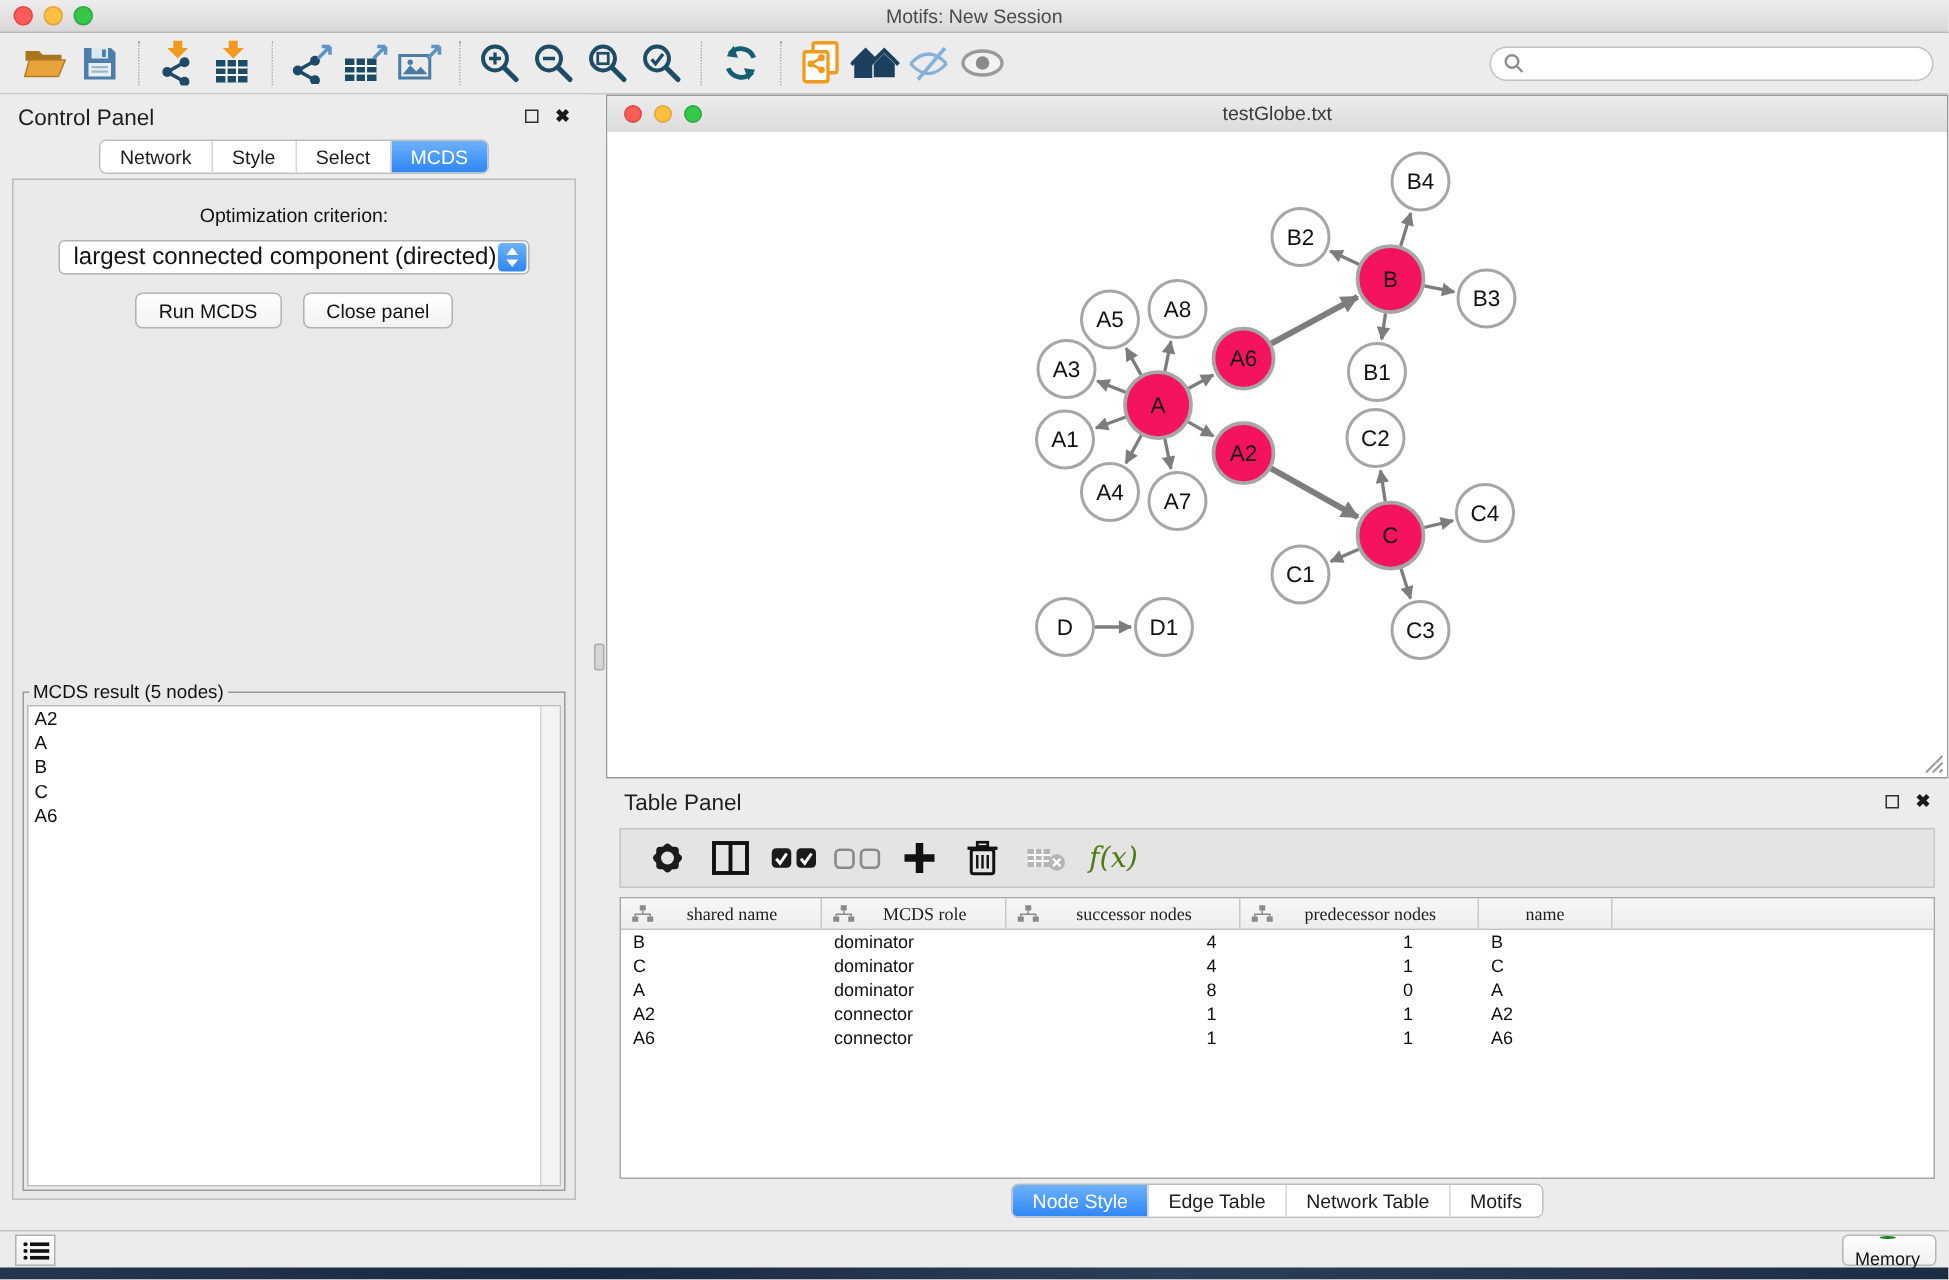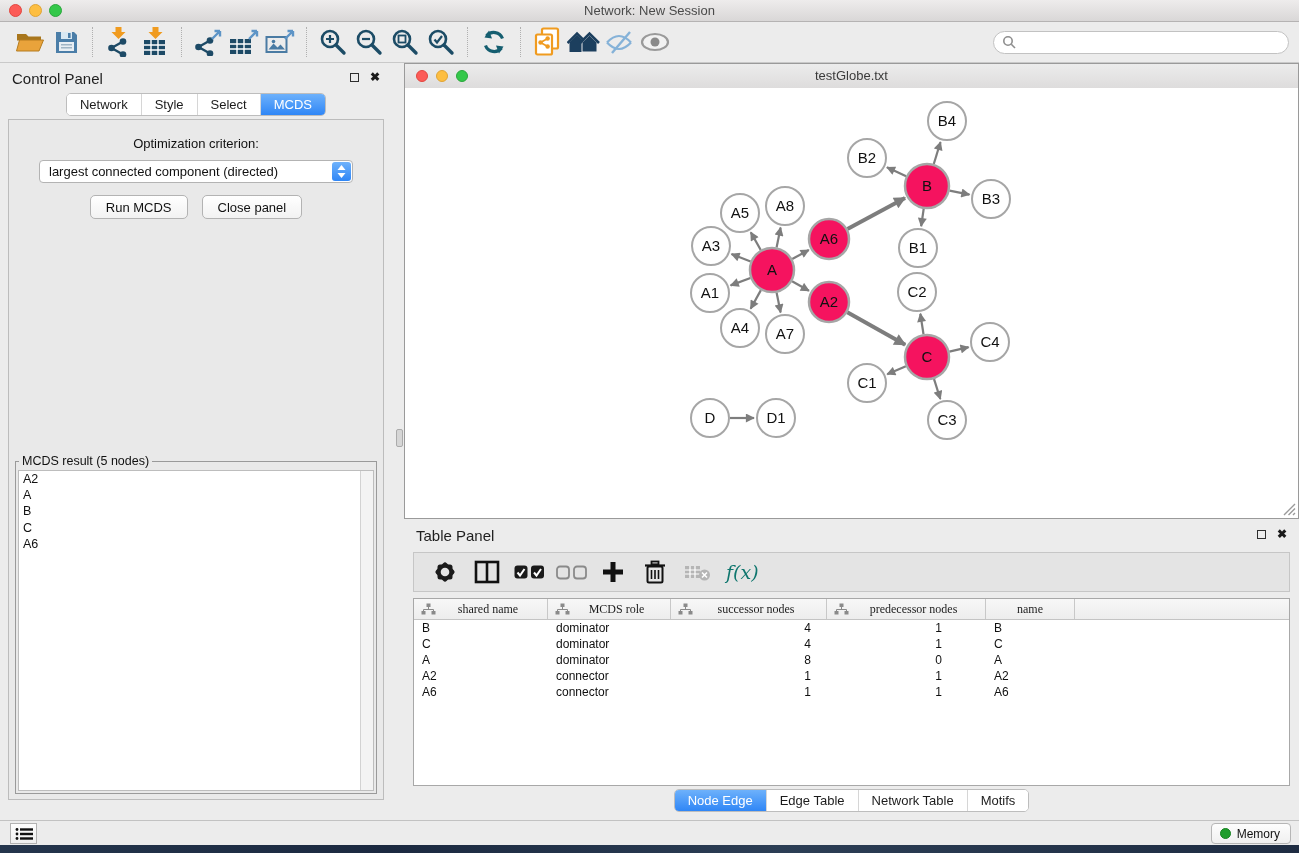--- a/index.html
+++ b/index.html
@@ -35,21 +35,21 @@
   .control-panel { position:absolute; left:0; top:63px; width:392px; height:757px; background:#ececec; }
   .control-tabs-wrap { position:absolute; left:0; top:30px; width:100%; display:flex; justify-content:center; }
   .seg-control { display:inline-flex; border:1px solid #bdbdbd; border-radius:5px; overflow:hidden; background:#fff; }
   .seg { padding:3px 13px; font-size:13px; color:#1c1c1c; border-left:1px solid #d6d6d6; background:#fff; cursor:default; }
   .seg:first-child { border-left:none; }
   .seg.active { background:linear-gradient(#6db1fb,#2f86f6); color:#fff; }
   .control-content { position:absolute; left:8px; top:56px; width:376px; height:681px;
     background:#e9e9e9; border:1px solid #bcbcbc; }
   .opt-label { text-align:center; margin-top:16px; font-size:13px; color:#111; }
   .dropdown { margin:9px auto 0 auto; width:314px; height:23px; background:#fff; border:1px solid #b3b3b3;
-    border-radius:4px; position:relative; display:flex; align-items:center; padding-left:9px; font-size:13px; color:#111; }
+    border-radius:4px; position:relative; display:flex; align-items:center; padding-left:9px; font-size:16px; color:#111; }
   .dd-stepper { position:absolute; right:1px; top:1px; width:19px; height:19px; border-radius:3px;
     background:linear-gradient(#6fb2fb,#2f86f6); display:flex; flex-direction:column; align-items:center; justify-content:center; gap:1px; }
   .dd-stepper svg { display:block; }
   .btn-row { display:flex; justify-content:center; gap:14px; margin-top:12px; }
   .mac-btn { height:24px; padding:0 15px; background:linear-gradient(#ffffff,#f2f2f2); border:1px solid #b3b3b3;
     border-radius:5px; font-size:13px; color:#111; display:flex; align-items:center; cursor:default; }
   fieldset.result-box { position:absolute; left:6px; right:6px; bottom:5px; height:340px;
     border:1px solid #9a9a9a; padding:2px; }
   fieldset.result-box legend { font-size:12.5px; color:#111; padding:0 3px; margin-left:1px; }
   .result-list { position:relative; width:100%; height:100%; background:#fff; border:1px solid #bdbdbd; overflow:hidden; }
@@ -68,52 +68,52 @@
   .net-lights { position:absolute; left:11px; top:6px; display:flex; gap:8px; }
   .net-lights .tl { width:12px; height:12px; }
   .net-canvas { position:absolute; left:0; top:24px; width:893px; height:430px; background:#fff; }
   .resize-grip { position:absolute; right:2px; bottom:2px; }
 
   
   .table-panel { position:absolute; left:404px; top:520px; width:895px; height:300px; background:#ececec; }
   .tp-toolbar { position:absolute; left:9px; right:9px; top:32px; height:40px; background:#e4e4e4;
     border:1px solid #c6c6c6; display:flex; align-items:center; padding-left:14px; gap:8px; }
   .tp-btn { display:flex; align-items:center; justify-content:center; width:34px; height:32px; }
-  .fx-label { font-family:"DejaVu Serif",serif; font-style:italic; font-size:19px; color:#0f766e; margin-left:4px; }
+  .fx-label { font-family:"DejaVu Serif",serif; font-style:italic; font-size:19px; color:#4d7c0f; margin-left:4px; }
   .data-table { position:absolute; left:9px; right:9px; top:78px; height:188px; background:#fff; border:1px solid #a8a8a8; overflow:hidden; }
   .thead { display:flex; height:21px; background:linear-gradient(#f7f7f7,#ededed); border-bottom:1px solid #c4c4c4;font-family:Liberation Serif, serif; }
   .th { display:flex; align-items:center; border-right:1px solid #c8c8c8; font-size:12px; color:#1d1d1d; padding-left:7px; }
   .th .th-label { flex:1; text-align:center; padding-right:7px; }
   .trow { display:flex; height:16px; font-size:12px; color:#101010; align-items:center; }
   .td { overflow:hidden; white-space:nowrap; }
   .tp-tabs-wrap { position:absolute; left:0; right:0; top:269px; display:flex; justify-content:center; }
 
   
   .status-bar { position:absolute; left:0; top:820px; width:1299px; height:25px; background:#ececec; border-top:1px solid #c2c2c2; }
   .listbox-btn { position:absolute; left:10px; top:2px; width:27px; height:21px; background:linear-gradient(#fdfdfd,#efefef);
     border:1px solid #b2b2b2; display:flex; align-items:center; justify-content:center; }
   .memory-btn { position:absolute; right:8px; top:2px; height:21px; padding:0 10px 0 8px;
     background:linear-gradient(#fdfdfd,#f0f0f0); border:1px solid #b6b6b6; border-radius:4px;
-    display:flex; align-items:center; gap:6px; font-size:12px; color:#111; }
+    display:flex; align-items:center; gap:6px; font-size:12px; color:#111;flex-direction:column; }
   .mem-dot { width:11px; height:11px; border-radius:50%; background:#1f9d2c; border:1px solid #15821f; }
   .desktop-strip { position:absolute; left:0; top:845px; width:1299px; height:8px;
     background:linear-gradient(90deg,#24354c,#1b2940 30%,#2c3e55 60%,#1e2c42); }
 
   svg { display:block; }
 </style>
 </head>
 <body>
 
 <div class="titlebar">
   <div class="lights">
     <span class="tl red"></span>
     <span class="tl yellow"></span>
     <span class="tl green"></span>
   </div>
-  <span class="title-text">Network: New Session</span>
+  <span class="title-text">Motifs: New Session</span>
 </div>
 
 <div class="main-toolbar" id="main-toolbar">
 
   <div class="tbtn">
       <svg width="30" height="25" viewBox="0 0 30 25">
         <path d="M2 4h9l2.5 2.5H26v4H2z" fill="#a8761c"></path>
         <path d="M4.5 10h24l-4.5 11H1.5z" fill="#e9a33b" stroke="#b57d20"></path>
       </svg>
     </div>
@@ -584,21 +584,21 @@
           <div class="td" style="width: 134px; text-align: left; padding-left: 8px; padding-right: 0px;">A6</div>
           <div class="td" style="width: 123px; text-align: left; padding-left: 8px; padding-right: 0px;">connector</div>
           <div class="td" style="width: 156px; text-align: right; padding-left: 0px; padding-right: 16px;">1</div>
           <div class="td" style="width: 159px; text-align: right; padding-left: 0px; padding-right: 44px;">1</div>
           <div class="td" style="width: 89px; text-align: left; padding-left: 8px; padding-right: 8px;">A6</div>
         </div>
       </div>
   </div>
   <div class="tp-tabs-wrap">
     <div class="seg-control" id="table-tabs">
-        <div class="seg active">Node Edge</div>
+        <div class="seg active">Node Style</div>
         <div class="seg">Edge Table</div>
         <div class="seg">Network Table</div>
         <div class="seg">Motifs</div>
       </div>
   </div>
 </div>
 
 <div class="status-bar">
   <div class="listbox-btn">
     <span>

